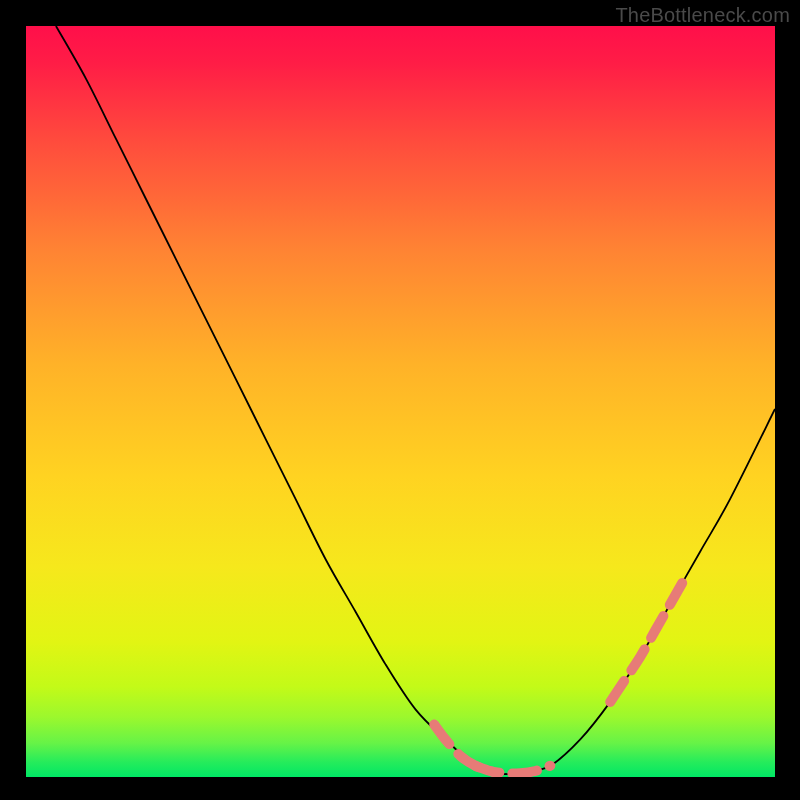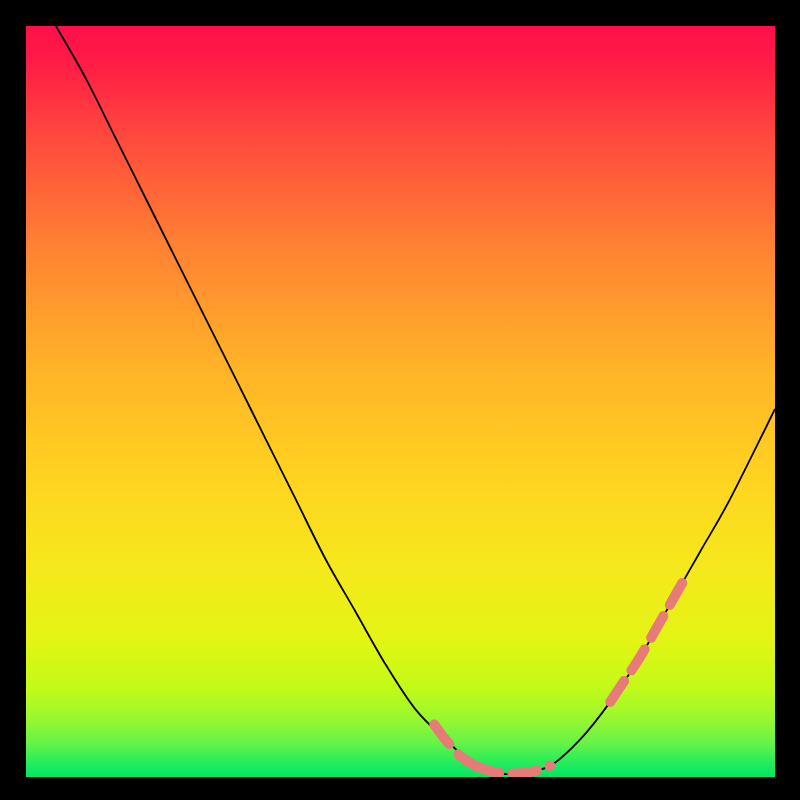--- a/index.html
+++ b/index.html
@@ -47,20 +47,21 @@
     stroke-linecap: round;
     stroke-linejoin: round;
     stroke-dasharray: 25 13;
   }
 </style>
 </head>
 <body>
 
 <div class="stage">
 
+  <div class="watermark">TheBottleneck.com</div>
 
   <svg class="plot" viewBox="0 0 749 751" preserveAspectRatio="none">
     <defs>
       <linearGradient id="bg-grad" x1="0" y1="0" x2="0" y2="1">
         <stop offset="0" stop-color="#ff0f4a"></stop>
         <stop offset="0.05" stop-color="#ff1d46"></stop>
         <stop offset="0.15" stop-color="#ff4a3d"></stop>
         <stop offset="0.30" stop-color="#ff8433"></stop>
         <stop offset="0.45" stop-color="#ffb228"></stop>
         <stop offset="0.60" stop-color="#ffd321"></stop>

